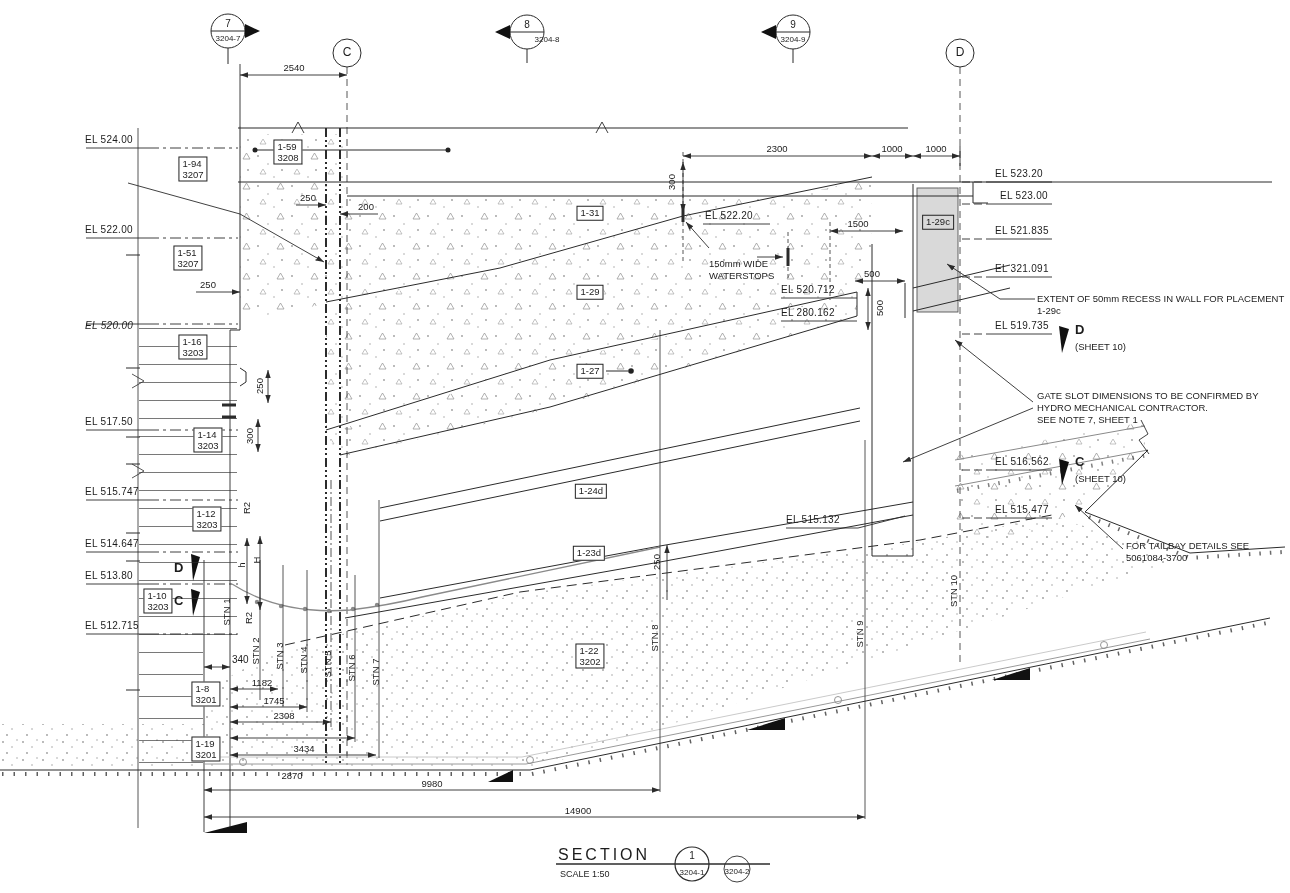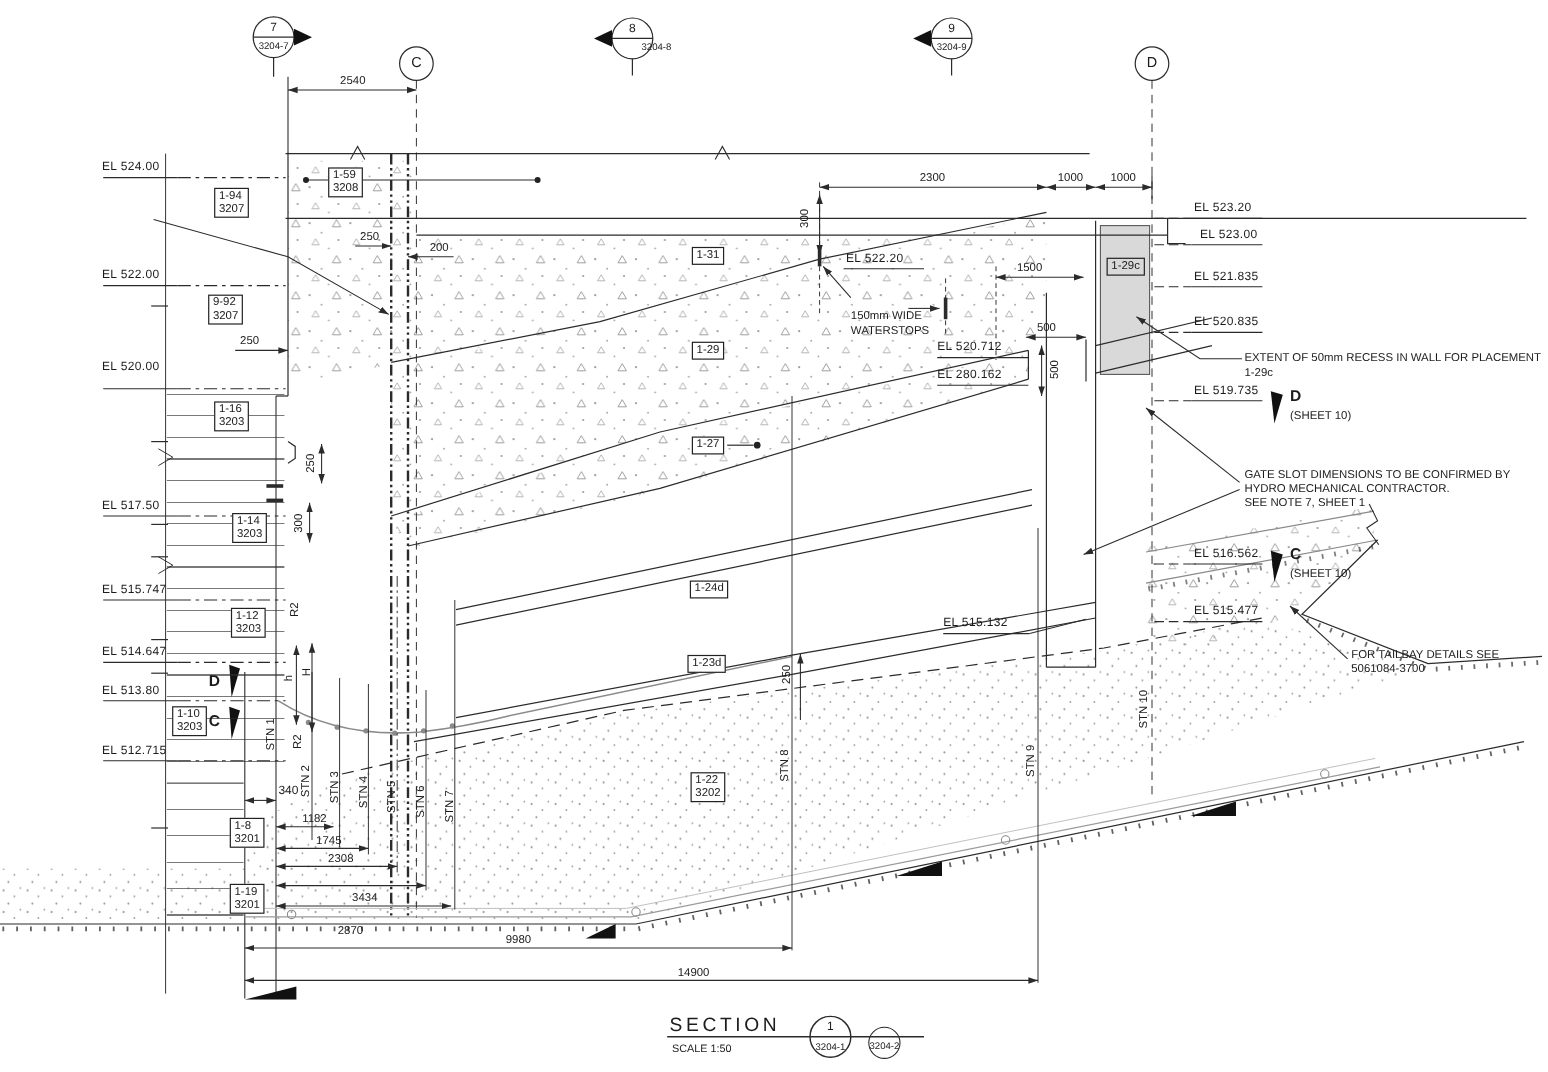--- a/index.html
+++ b/index.html
@@ -280,42 +280,42 @@
   <div class="lbl ctr small" style="left:228px;top:33px;">3204-7</div>
   <div class="lbl ctr" style="left:347px;top:47px;font-size:12px;">C</div>
   <div class="lbl ctr" style="left:527px;top:19px;">8</div>
   <div class="lbl ctr small" style="left:527px;top:34px;margin-left:20px;">3204-8</div>
   <div class="lbl ctr" style="left:793px;top:19px;">9</div>
   <div class="lbl ctr small" style="left:793px;top:34px;">3204-9</div>
   <div class="lbl ctr" style="left:960px;top:47px;font-size:12px;">D</div>
 
   <div class="el" style="left:85px;top:134px;">EL 524.00</div>
   <div class="el" style="left:85px;top:224px;">EL 522.00</div>
-  <div class="el" style="left:85px;top:300px;">EL 520.00</div>
+  <div class="el" style="left:85px;top:320px;font-style:italic;">EL 520.00</div>
   <div class="el" style="left:85px;top:416px;">EL 517.50</div>
   <div class="el" style="left:85px;top:486px;">EL 515.747</div>
   <div class="el" style="left:85px;top:538px;">EL 514.647</div>
   <div class="el" style="left:85px;top:570px;">EL 513.80</div>
   <div class="el" style="left:85px;top:620px;">EL 512.715</div>
 
   <div class="el" style="left:995px;top:168px;">EL 523.20</div>
   <div class="el" style="left:1000px;top:190px;">EL 523.00</div>
   <div class="el" style="left:995px;top:225px;">EL 521.835</div>
-  <div class="el" style="left:995px;top:263px;">EL 520.835</div>
+  <div class="el" style="left:995px;top:263px;">EL 321.091</div>
   <div class="el" style="left:995px;top:320px;">EL 519.735</div>
   <div class="el" style="left:995px;top:456px;">EL 516.562</div>
   <div class="el" style="left:995px;top:504px;">EL 515.477</div>
 
   <div class="el" style="left:705px;top:210px;">EL 522.20</div>
   <div class="el" style="left:781px;top:284px;">EL 520.712</div>
   <div class="el" style="left:781px;top:307px;">EL 280.162</div>
   <div class="el" style="left:786px;top:514px;">EL 515.132</div>
 
   <div class="tag" style="left:193px;top:169px;"><span>1-94</span><br><span>3207</span></div>
-  <div class="tag" style="left:188px;top:258px;"><span>9-92</span><br><span>3207</span></div>
+  <div class="tag" style="left:188px;top:258px;"><span>1-51</span><br><span>3207</span></div>
   <div class="tag" style="left:193px;top:347px;"><span>1-16</span><br><span>3203</span></div>
   <div class="tag" style="left:208px;top:440px;"><span>1-14</span><br><span>3203</span></div>
   <div class="tag" style="left:207px;top:519px;"><span>1-12</span><br><span>3203</span></div>
   <div class="tag" style="left:158px;top:601px;"><span>1-10</span><br><span>3203</span></div>
   <div class="tag" style="left:206px;top:694px;"><span>1-8</span><br><span>3201</span></div>
   <div class="tag" style="left:206px;top:749px;"><span>1-19</span><br><span>3201</span></div>
   <div class="tag" style="left:288px;top:152px;"><span>1-59</span><br><span>3208</span></div>
   <div class="tag" style="left:590px;top:656px;"><span>1-22</span><br><span>3202</span></div>
 
   <div class="tag" style="left:590px;top:213px;">1-31</div>

